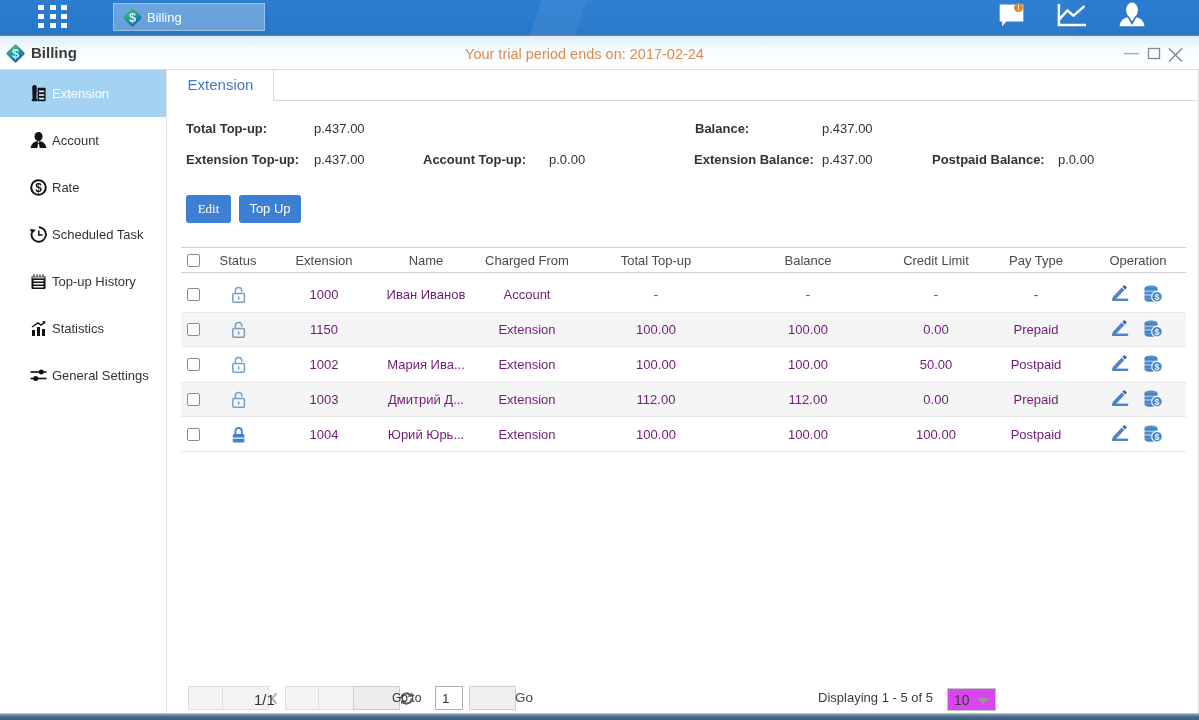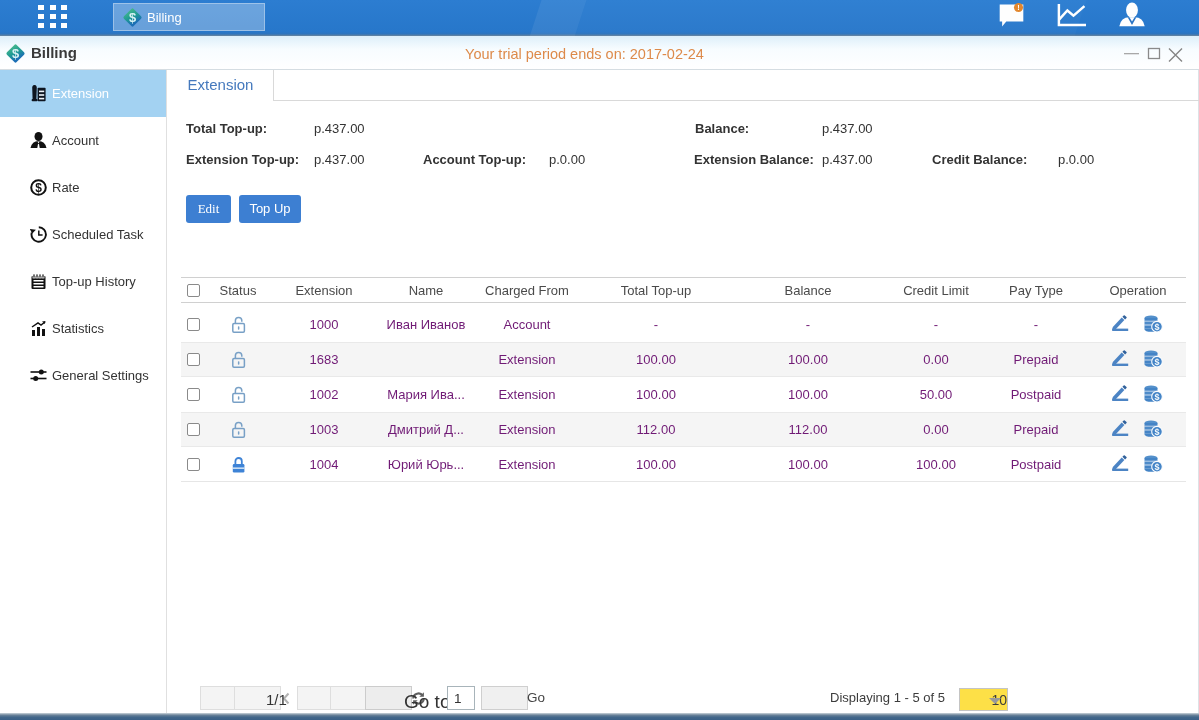--- a/index.html
+++ b/index.html
@@ -38,35 +38,35 @@
 #tabrow .line { position:absolute; left:106px; right:0; top:30px; height:1px; background:#d9d9d9; }
 #tab1 { position:absolute; left:0; top:0; width:106px; height:31px; border-right:1px solid #d9d9d9; color:#4579bd; font-size:15px; text-align:center; line-height:30px; background:#fff; }
 
 .stat { position:absolute; font-size:13px; color:#333; white-space:nowrap; }
 .stat b { font-weight:bold; }
 
 .btn { position:absolute; top:125px; height:28px; background:#3d7fd2; color:#fff; font-size:13px; border-radius:3px; text-align:center; line-height:28px; }
 
 
 #tbl { position:absolute; left:13px; top:177px; width:1005px; }
-.trow { position:absolute; left:0; width:1005px; height:35px;margin-top:30px; }
+.trow { position:absolute; left:0; width:1005px; height:35px; }
 .hdr { height:26px; border-top:1px solid #d0d0d0; border-bottom:1px solid #d0d0d0; }
 .cell { position:absolute; top:0; height:100%; display:flex; align-items:center; justify-content:center; font-size:13px; color:#701a75; }
 .hdr .cell { color:#4a4a4a; }
 .cb { width:13px; height:13px; border:1px solid #8a8a8a; border-radius:2px; background:#fff; }
 .striped { background:#f5f5f5; box-shadow:inset 0 1px #e9e9e9, inset 0 -1px #e9e9e9; }
 .lastrow { box-shadow:inset 0 -1px #e6e6e6; }
 
 
-#pager { position:absolute; left:12px; top:616px; width:858px; height:27px; font-size:13.5px; color:#333; }
+#pager { position:absolute; left:0px; top:616px; width:858px; height:27px; font-size:13.5px; color:#333; }
 .pbtn { position:absolute; top:0; width:25px; height:24px; background:#f4f4f4; border:1px solid #dedede; color:#b5b5b5; text-align:center; line-height:22px; font-size:14px;padding-left:45px; }
 #goto-input { position:absolute; left:267px; top:0px; width:28px; height:24px; border:1px solid #a8b4ba; font-size:13.5px; text-align:left; padding-left:6px; line-height:23px; background:#fff; }
 #gobtn { left:301px; width:23px; color:#444; font-size:13.5px; background:#f0f0f0; border-color:#cfcfcf; }
 #disp { position:absolute; right:93px; top:4px; font-size:13px; color:#3c3c3c; }
-#pagesize { position:absolute; right:30px; top:2px; width:49px; height:23px; border:1px solid #c4c4c4; background:#fde047; line-height:22px; padding-left:6px; font-size:14px; color:#3c3c3c;text-align:right; }
+#pagesize { position:absolute; right:30px; top:2px; width:49px; height:23px; border:1px solid #c4c4c4; background:#d946ef; line-height:22px; padding-left:6px; font-size:14px; color:#3c3c3c; }
 #pagesize .tri { position:absolute; right:6px; top:9px; width:0; height:0; border-left:6px solid transparent; border-right:6px solid transparent; border-top:6px solid #999; }
 
 #bottombar { position:absolute; left:0; top:713px; width:1199px; height:7px; background:linear-gradient(180deg,#cdd6dc 0%,#6a8299 30%,#42678a 60%,#3a6087 100%); }
 </style>
 </head>
 <body>
 <div id="app">
 
   <div id="topbar">
     <div class="streak1"></div>
@@ -216,21 +216,21 @@
     <div class="stat" style="left:146px; top:51px;">p.437.00</div>
     <div class="stat" style="left:527px; top:51px;"><b>Balance:</b></div>
     <div class="stat" style="left:654px; top:51px;">p.437.00</div>
 
     <div class="stat" style="left:18px; top:82px;"><b>Extension Top-up:</b></div>
     <div class="stat" style="left:146px; top:82px;">p.437.00</div>
     <div class="stat" style="left:255px; top:82px;"><b>Account Top-up:</b></div>
     <div class="stat" style="left:381px; top:82px;">p.0.00</div>
     <div class="stat" style="left:526px; top:82px;"><b>Extension Balance:</b></div>
     <div class="stat" style="left:654px; top:82px;">p.437.00</div>
-    <div class="stat" style="left:764px; top:82px;"><b>Credit Balance:</b></div>
+    <div class="stat" style="left:764px; top:82px;"><b>Postpaid Balance:</b></div>
     <div class="stat" style="left:890px; top:82px;">p.0.00</div>
 
     <div class="btn" style="left:18px; width:45px;font-family:Liberation Serif, serif;">Edit</div>
     <div class="btn" style="left:71px; width:62px;">Top Up</div>
 
     <div id="tbl">
         <div class="trow hdr" style="top:0">
           <div class="cell" style="left:-1px;width:26px">
             <div class="cb"></div>
           </div>
@@ -285,21 +285,21 @@
           <div class="cell" style="left:-1px;width:26px">
             <div class="cb"></div>
           </div>
           <div class="cell" style="left:22px;width:70px">
             <svg width="15" height="17" viewBox="0 0 15 17">
               <rect x="1.8" y="7.6" width="11.6" height="8.6" rx="1.2" fill="none" stroke="#78a0c6" stroke-width="1.5"></rect>
               <path d="M4.4 7.6 V4.6 a3.2 3.2 0 0 1 6.4 0 v1.1" fill="none" stroke="#78a0c6" stroke-width="1.5"></path>
               <rect x="6.9" y="10.3" width="1.5" height="3.4" rx="0.7" fill="#78a0c6"></rect>
             </svg>
           </div>
-          <div class="cell" style="left:98px;width:90px">1683</div>
+          <div class="cell" style="left:98px;width:90px">1150</div>
           <div class="cell" style="left:286px;width:120px">Extension</div>
           <div class="cell" style="left:405px;width:140px">100.00</div>
           <div class="cell" style="left:567px;width:120px">100.00</div>
           <div class="cell" style="left:700px;width:110px">0.00</div>
           <div class="cell" style="left:805px;width:100px">Prepaid</div>
           <div class="cell" style="left:902px;width:110px">
             <span style="margin-right:14px"><svg width="19" height="18" viewBox="0 0 19 18">
                 <rect x="1.2" y="14.6" width="16" height="2.4" fill="#4c84c4"></rect>
                 <path d="M1.8 12.9 l8.9 -9.4 l2.7 2.5 l-8.9 9.4 l-3.4 0.8 z" fill="#4c84c4"></path>
                 <path d="M11.4 2.8 l1.3 -1.4 a0.8 0.8 0 0 1 1.1 0 l1.7 1.6 a0.8 0.8 0 0 1 0 1.1 l-1.4 1.4 z" fill="#30619b"></path>
@@ -442,21 +442,21 @@
             <path d="M4.5 1.5 L9 6.5 L4.5 11.5" stroke="#b2b2b2" stroke-width="2" fill="none"></path>
           </svg></div>
       <div class="pbtn" style="left:150px;"><svg width="13" height="13" viewBox="0 0 13 13" style="margin-top:5px">
             <path d="M2 1.5 L6.5 6.5 L2 11.5 M7 1.5 L11.5 6.5 L7 11.5" stroke="#b2b2b2" stroke-width="2" fill="none"></path>
           </svg></div>
       <div class="pbtn" style="left:185px;background:#ededed;border-color:#cccccc;"><svg width="15" height="15" viewBox="0 0 15 15" style="margin-top:4px">
             <path d="M2.2 7.5 a5.3 5.3 0 0 1 9.6 -2.8 M12.8 7.5 a5.3 5.3 0 0 1 -9.6 2.8" stroke="#5f5f5f" stroke-width="2.1" fill="none"></path>
             <path d="M12.9 1.2 v4.6 h-4.6 z" fill="#5f5f5f"></path>
             <path d="M2.1 13.8 v-4.6 h4.6 z" fill="#5f5f5f"></path>
           </svg></div>
-      <span style="position:absolute;left:224px;top:5px;font-size:19px;">Go to</span>
+      <span style="position:absolute;left:224px;top:5px;font-size:12px;">Go to</span>
       <div id="goto-input">1</div>
       <div class="pbtn" id="gobtn">Go</div>
       <span id="disp">Displaying 1 - 5 of 5</span>
       <div id="pagesize">10<div class="tri"></div></div>
     </div>
   </div>
 
   <div id="bottombar"></div>
 </div>
 

